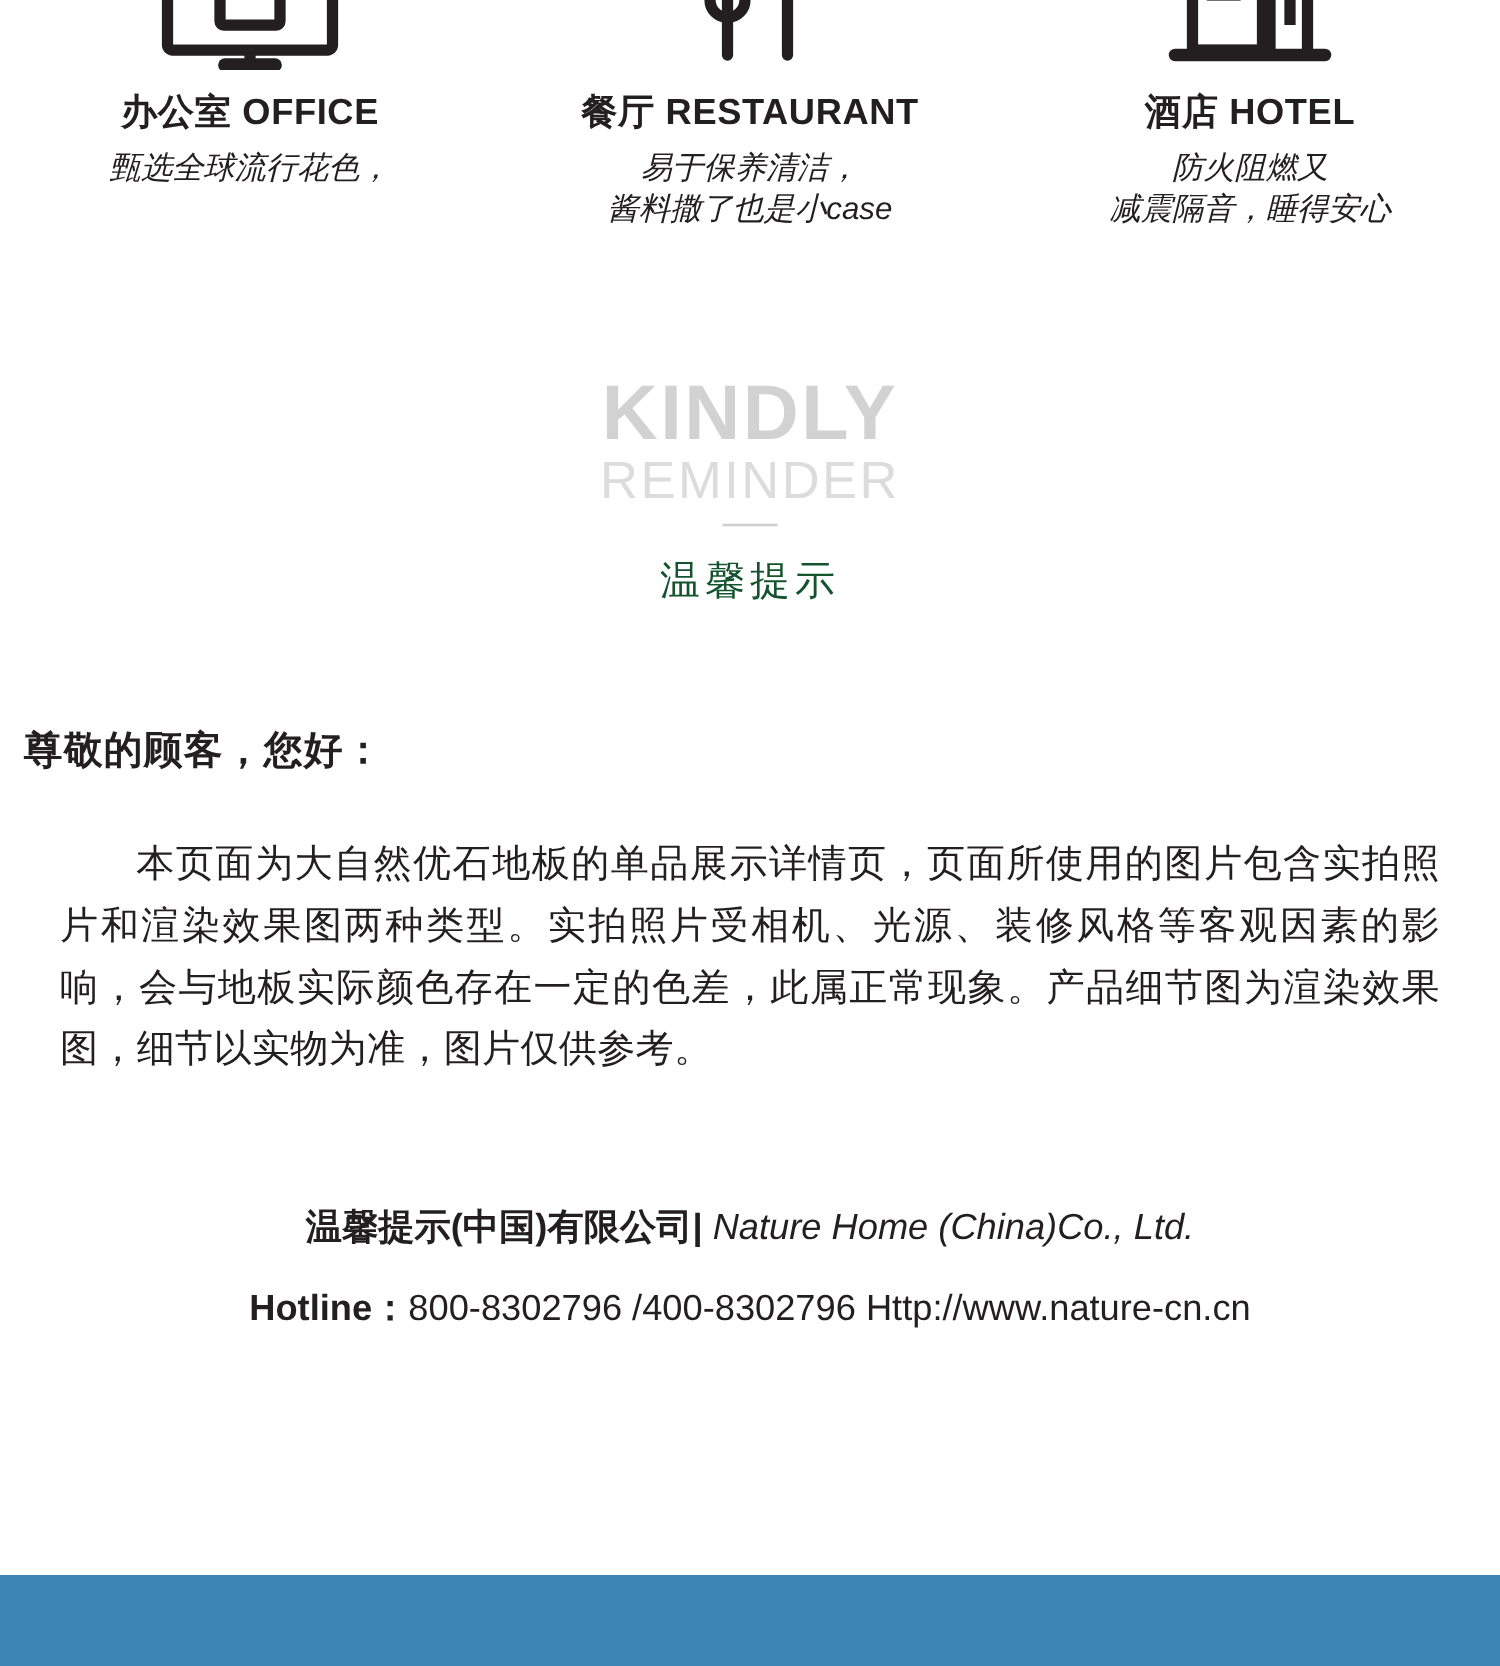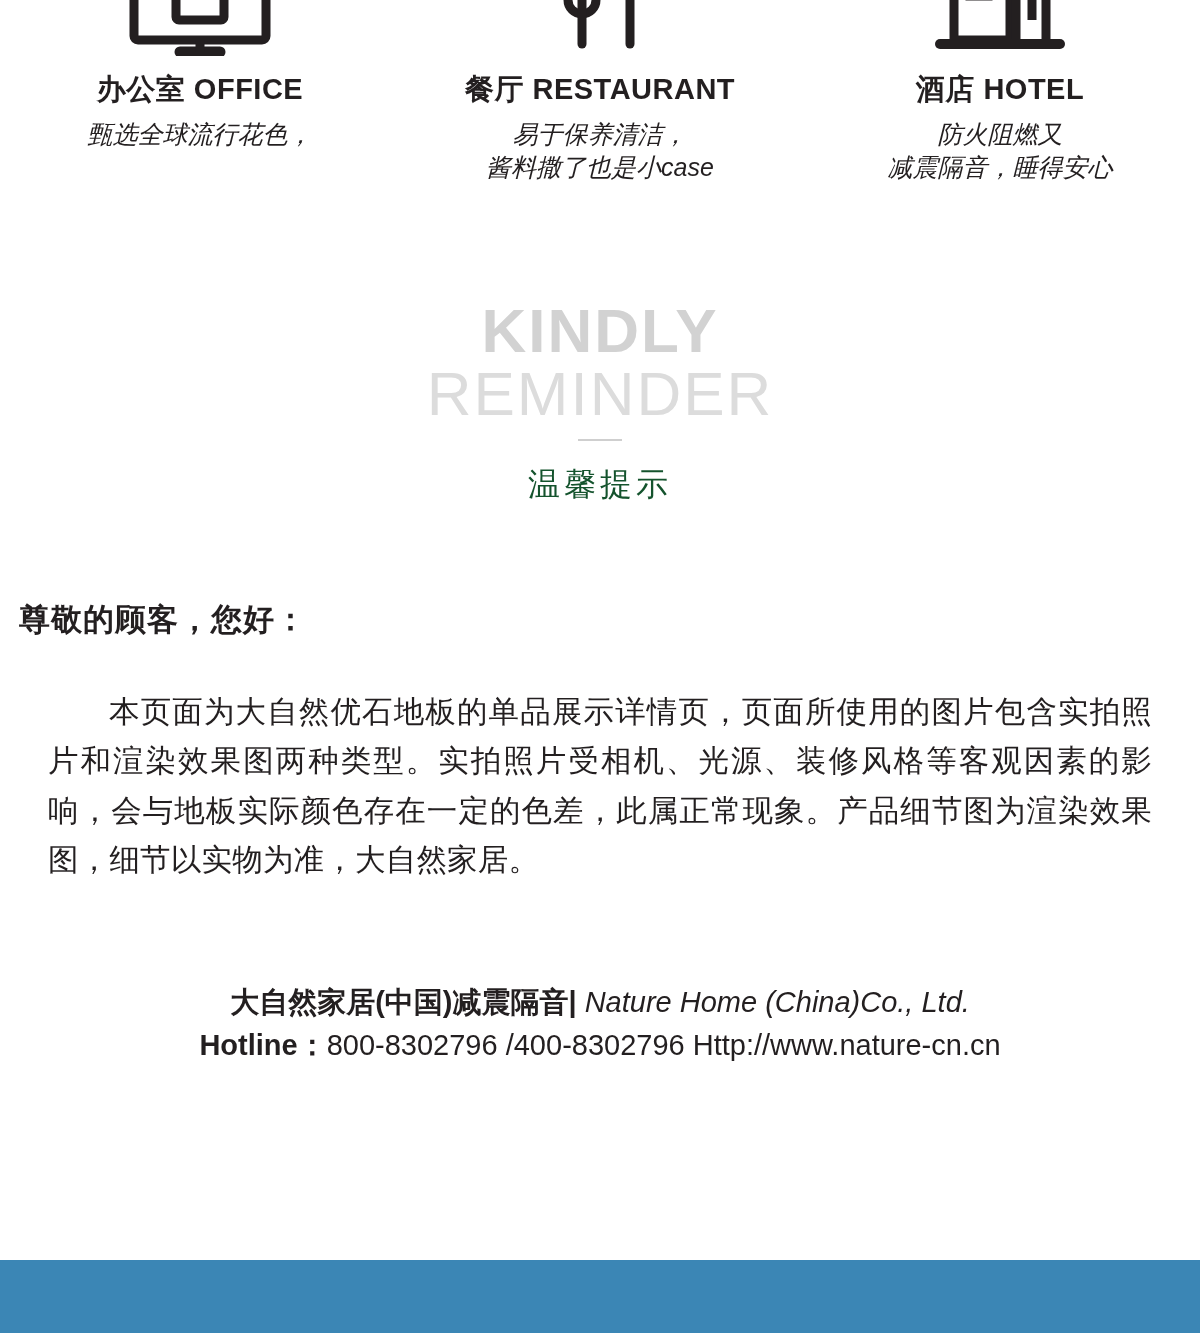--- a/index.html
+++ b/index.html
@@ -62,21 +62,21 @@
     position: relative;
   }
   .kindly {
     font-size: 62px;
     font-weight: bold;
     letter-spacing: 2px;
     color: #d2d2d2;
     line-height: 0.95;
   }
   .reminder {
-    font-size: 62px;
+    font-size: 42px;
     font-weight: normal;
     letter-spacing: 2px;
     color: #dcdcdc;
     line-height: 1.0;
     margin-top: 2px;
   }
   .rule {
     width: 44px;
     height: 2px;
     background: #cfcfcf;
@@ -120,21 +120,21 @@
   }
   .company .en-name {
     font-weight: normal;
     font-style: italic;
   }
   .hotline {
     text-align: center;
     font-size: 29px;
     color: #231f20;
     line-height: 1.5;
-    margin-top: 0;
+    margin-top: 22px;
   }
   .hotline .label {
     font-weight: bold;
   }
 
   
   .blue-band {
     position: absolute;
     left: 0;
     bottom: 0;
@@ -195,22 +195,22 @@
 </div>
 
 <div class="reminder-head">
   <div class="kindly">KINDLY</div>
   <div class="reminder">REMINDER</div>
   <div class="rule"></div>
   <div class="cn-title">温馨提示</div>
 </div>
 
 <div class="salutation">尊敬的顾客，您好：</div>
-<div class="paragraph">本页面为大自然优石地板的单品展示详情页，页面所使用的图片包含实拍照片和渲染效果图两种类型。实拍照片受相机、光源、装修风格等客观因素的影响，会与地板实际颜色存在一定的色差，此属正常现象。产品细节图为渲染效果图，细节以实物为准，大自然家居。</div>
+<div class="paragraph">本页面为大自然优石地板的单品展示详情页，页面所使用的图片包含实拍照片和渲染效果图两种类型。实拍照片受相机、光源、装修风格等客观因素的影响，会与地板实际颜色存在一定的色差，此属正常现象。产品细节图为渲染效果图，细节以实物为准，图片仅供参考。</div>
 
 <div class="company">
-  <span class="cn-name">大自然家居(中国)减震隔音|</span><span class="en-name"> Nature Home (China)Co., Ltd.</span>
+  <span class="cn-name">温馨提示(中国)有限公司|</span><span class="en-name"> Nature Home (China)Co., Ltd.</span>
 </div>
 <div class="hotline">
   <span class="label">Hotline：</span><span>800-8302796 /400-8302796 Http://www.nature-cn.cn</span>
 </div>
 
 <div class="blue-band"></div>
 
 </body></html>

